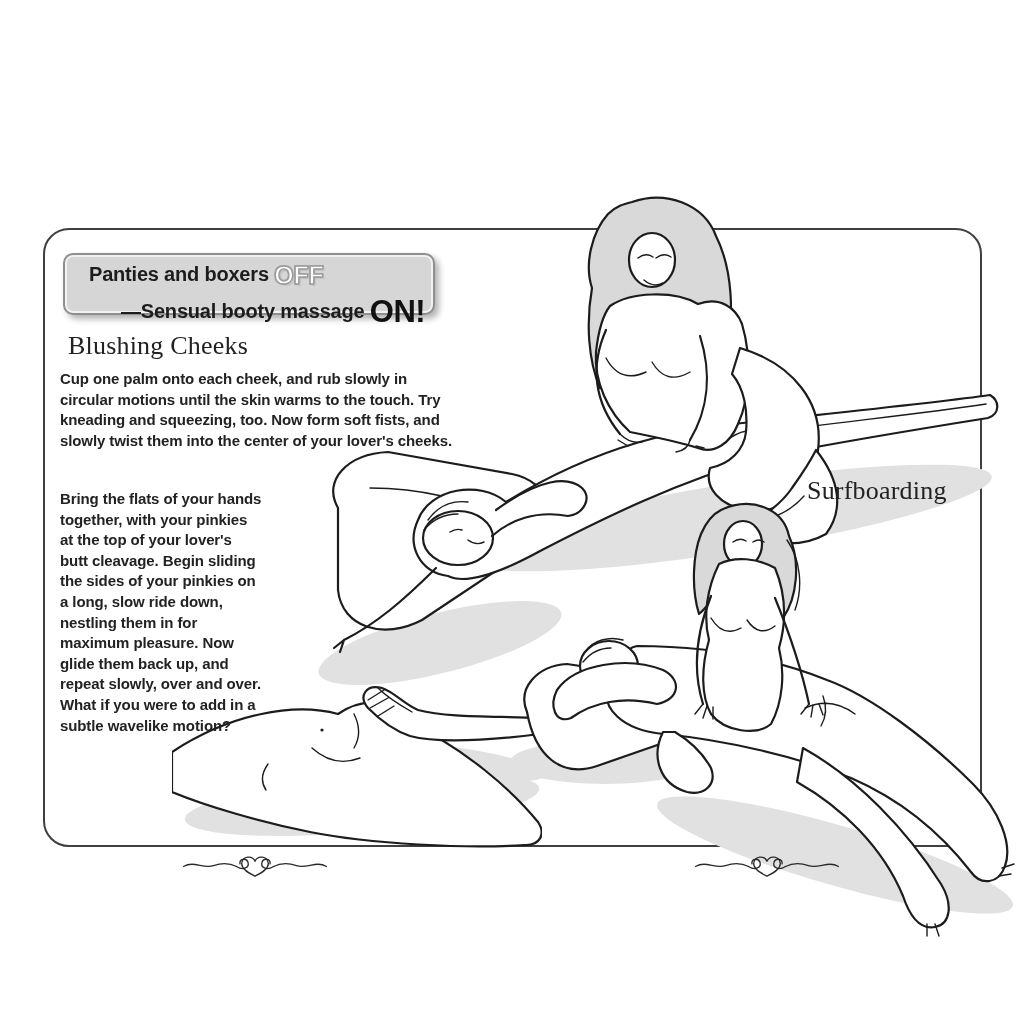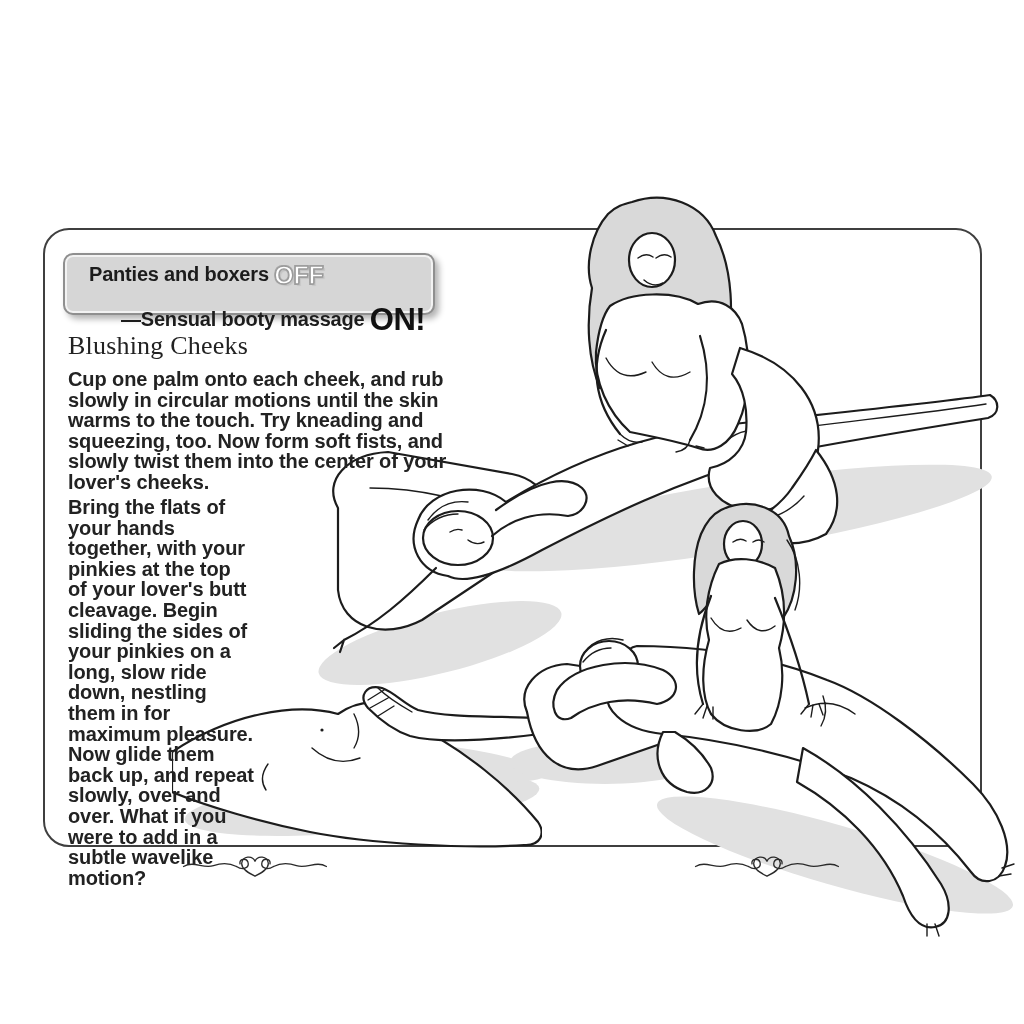--- a/index.html
+++ b/index.html
@@ -11,29 +11,29 @@
   .illo path,.illo ellipse{stroke:#1c1c1c;stroke-width:2.2;fill:none;stroke-linecap:round;stroke-linejoin:round;}
   .illo .shade{fill:#e1e1e1;stroke:none;}
   .illo .fillw{fill:#ffffff;}
   .illo .hair{fill:#d9d9d9;}
   .illo .thin{stroke-width:1.4;}
   .badge{position:absolute;left:63px;top:253px;width:368px;height:58px;background:#d6d6d6;
          border:2px solid #8f8f8f;border-radius:10px;
          box-shadow:4px 4px 6px rgba(0,0,0,0.30), inset 0 0 0 2px #f2f2f2;
          font-weight:bold;line-height:1;}
   .badge .l1{margin:8px 0 0 24px;font-size:20px;letter-spacing:-0.2px;}
-  .badge .l2{margin:16px 0 0 56px;font-size:20px;letter-spacing:-0.2px;}
+  .badge .l2{margin:8px 0 0 56px;font-size:20px;letter-spacing:-0.2px;}
   .badge .off{display:inline-block;color:#ffffff;font-size:25px;vertical-align:-3px;
          -webkit-text-stroke:1.3px #9a9a9a;
          text-shadow:-1px -1px 0 #aaa,1px -1px 0 #aaa,-1px 1px 0 #aaa,2px 2px 1px #c4c4c4;}
   .badge .on{display:inline-block;color:#111;font-size:31px;vertical-align:-4px;letter-spacing:-0.5px;}
   .sec{position:absolute;}
   .sec h2{margin:0 0 8px 8px;font-family:"Liberation Serif",serif;font-weight:normal;
           font-size:26px;color:#222;letter-spacing:0.2px;}
-  .sec p{margin:8px;font-size:20px;font-weight:bold;line-height:20.6px;letter-spacing:-0.1px;color:#222;}
+  .sec p{margin:0;font-size:15px;font-weight:bold;line-height:20.6px;letter-spacing:-0.1px;color:#222;}
   .flourish{position:absolute;}
   .flourish path{stroke:#2a2a2a;stroke-width:1.5;fill:none;stroke-linecap:round;}
 </style>
 </head>
 <body>
 
 <div class="canvas">
 
   <div class="frame"></div>
 
@@ -105,20 +105,21 @@
   <section class="sec" style="left:60px;top:331px;width:398px">
     <h2>Blushing Cheeks</h2>
     <p>Cup one palm onto each cheek, and rub slowly in circular motions until the skin warms to the touch. Try kneading and squeezing, too. Now form soft fists, and slowly twist them into the center of your lover's cheeks.</p>
   </section>
 
   <section class="sec" style="left:60px;top:489px;width:202px">
     <p>Bring the flats of your hands together, with your pinkies at the top of your lover's butt cleavage. Begin sliding the sides of your pinkies on a long, slow ride down, nestling them in for maximum pleasure. Now glide them back up, and repeat slowly, over and over. What if you were to add in a subtle wavelike motion?</p>
   </section>
 
   <section class="sec" style="left:799px;top:476px;width:180px">
+    <h2>Surfboarding</h2>
   </section>
 
   <svg class="flourish" style="left:180px;top:853px;width:150px;height:27px" viewBox="0 0 170 30">
     <path d="M4,15 C16,8 26,18 38,14 C50,10 58,12 64,15"></path>
     <path d="M64,15 C72,20 79,16 77,10 C75,5 67,6 68,12"></path>
     <path d="M85,9 C82,2 71,3 70,11 C69,18 79,23 85,26 C91,23 101,18 100,11 C99,3 88,2 85,9"></path>
     <g transform="translate(170,0) scale(-1,1)">
       <path d="M4,15 C16,8 26,18 38,14 C50,10 58,12 64,15"></path>
       <path d="M64,15 C72,20 79,16 77,10 C75,5 67,6 68,12"></path>
     </g>

